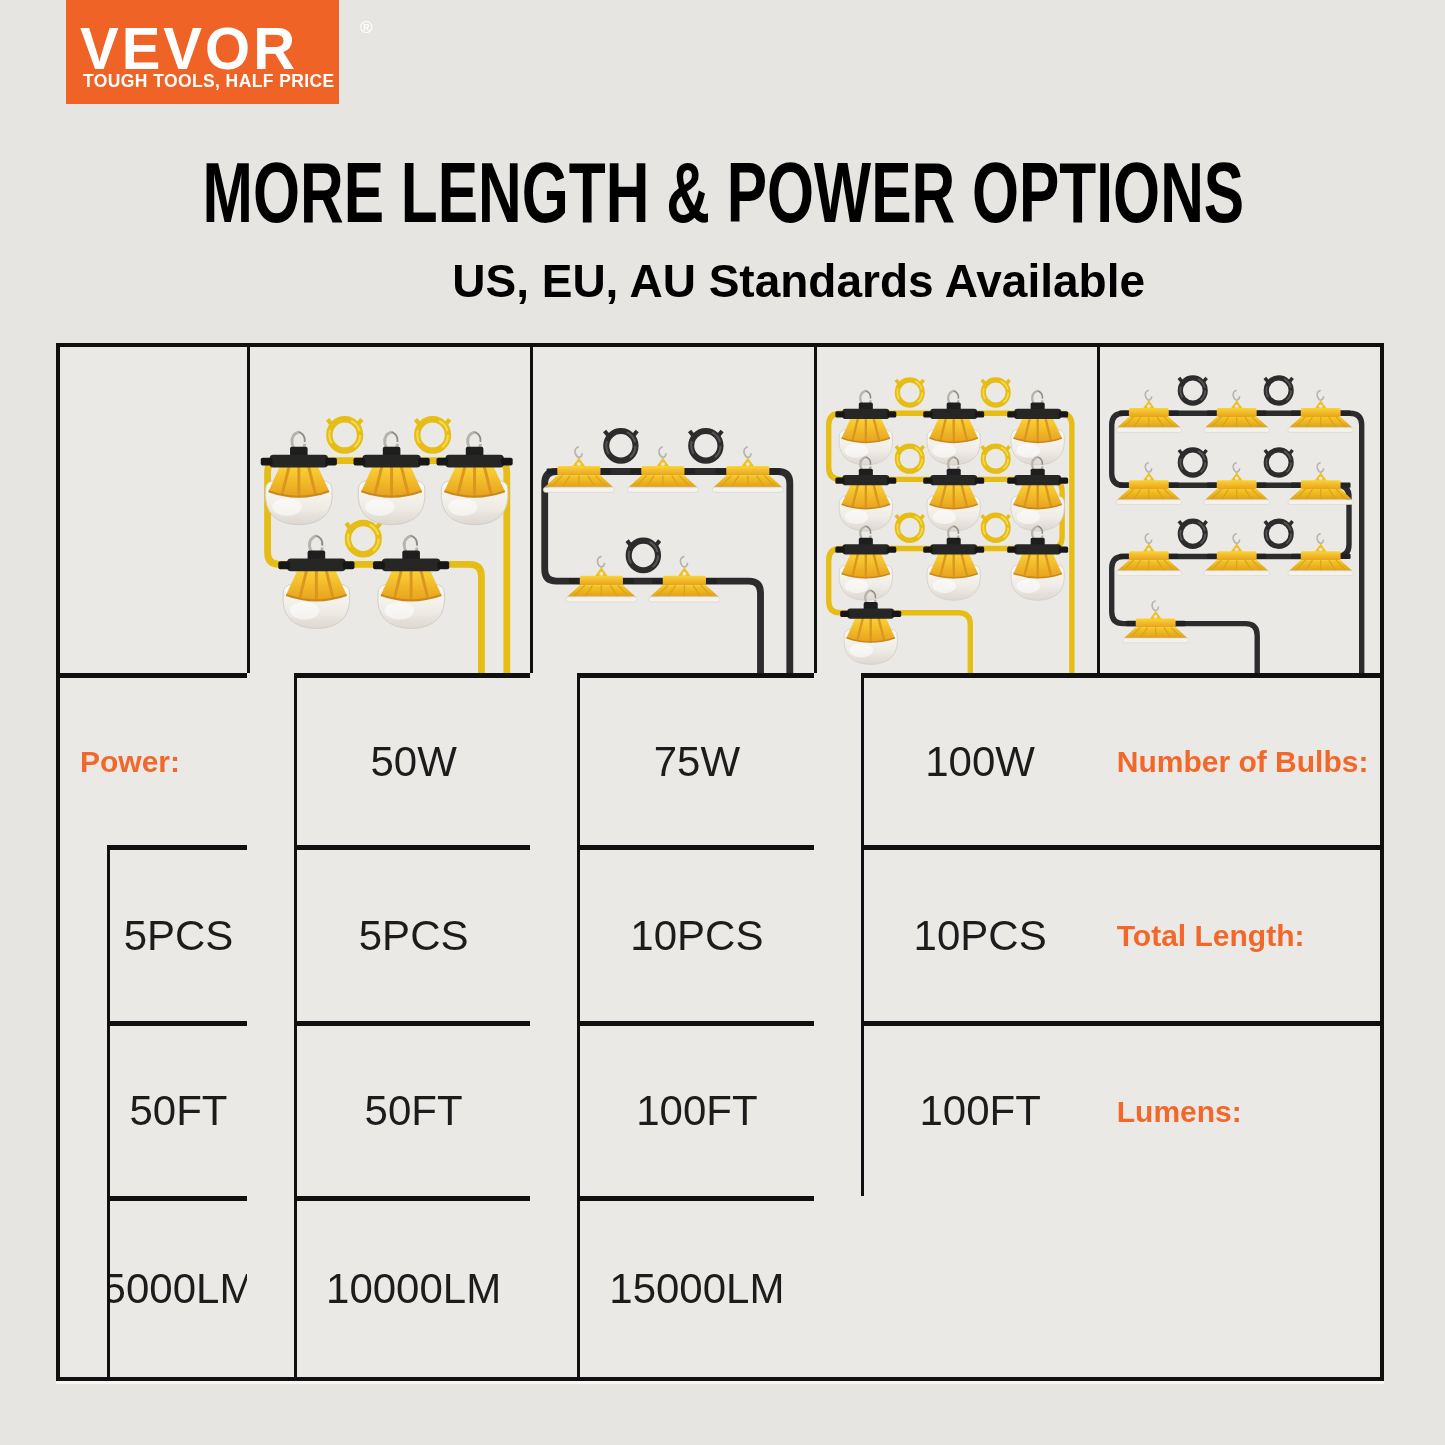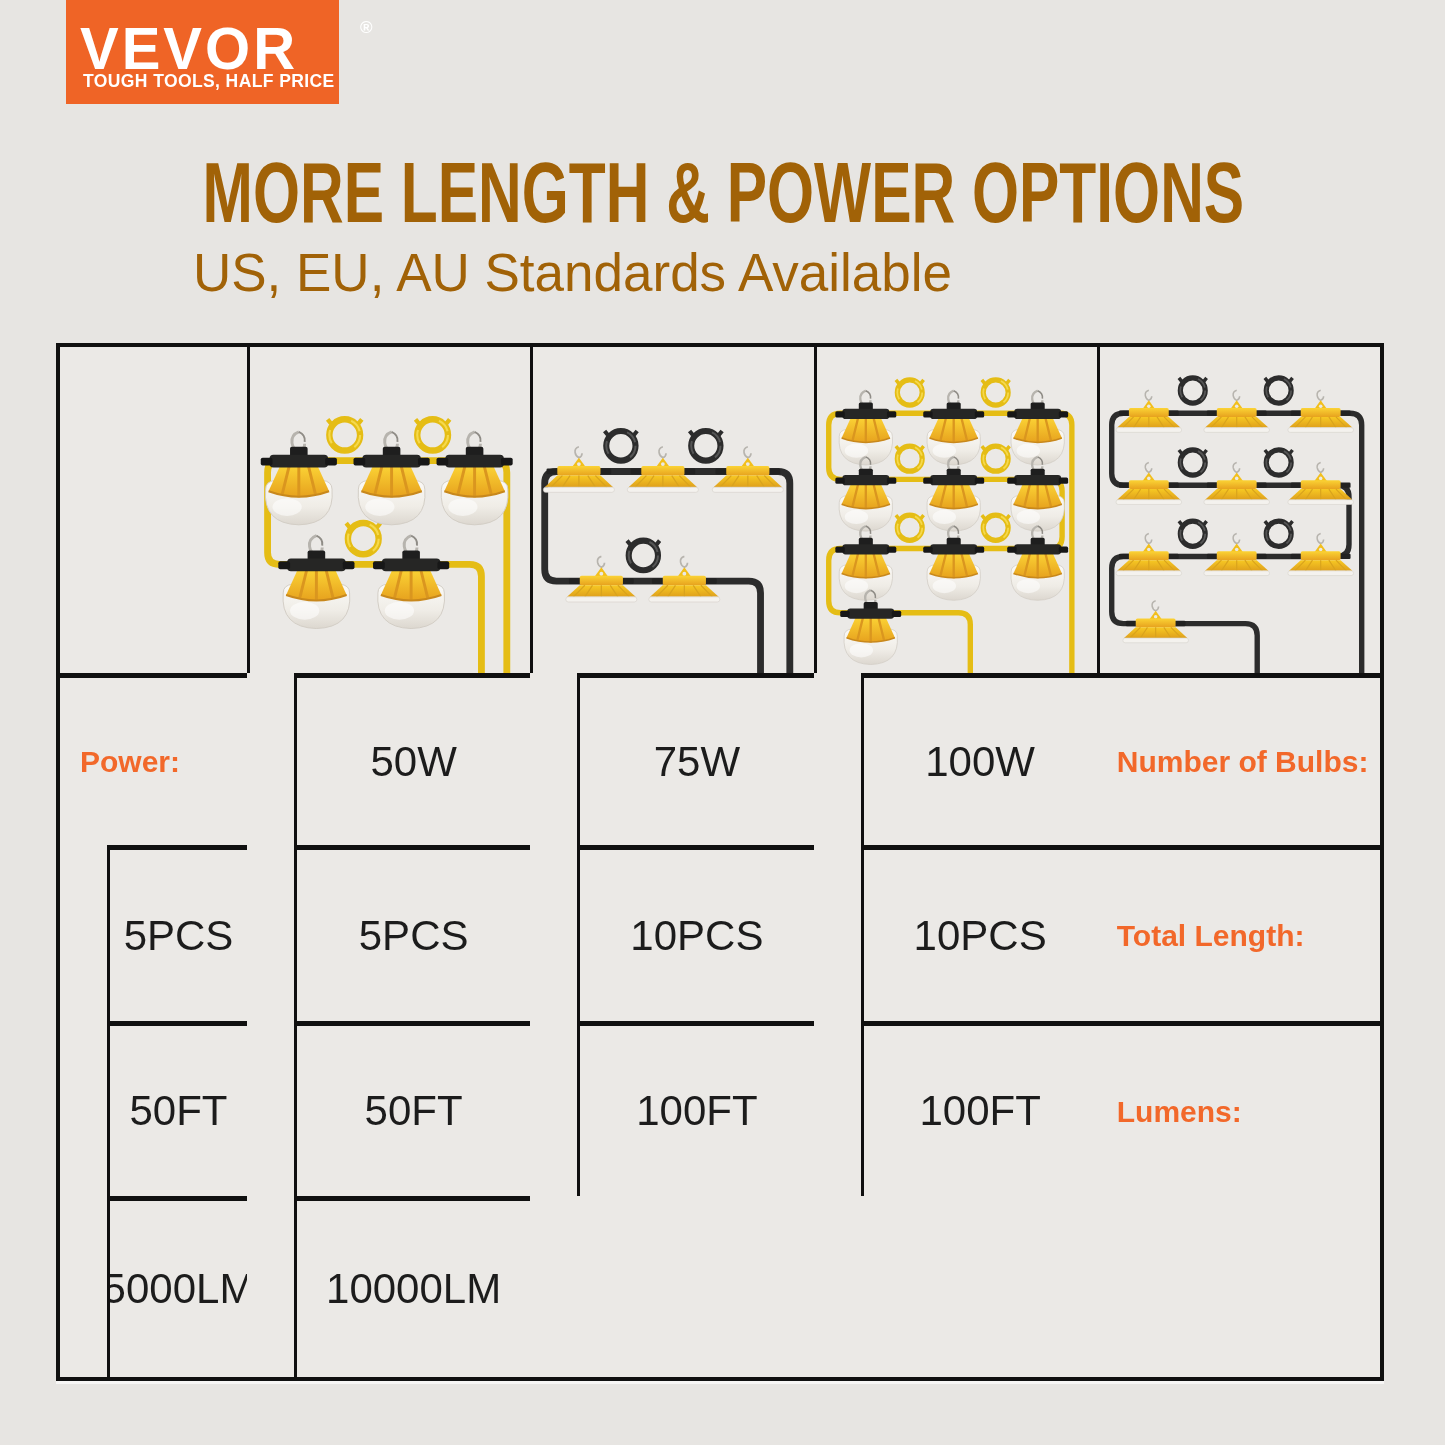--- a/index.html
+++ b/index.html
@@ -28,31 +28,31 @@
     font-size:17px;font-weight:bold;
   }
   .logo-tag{
     position:absolute;left:17px;top:71px;
     font-size:17.5px;font-weight:bold;letter-spacing:0.4px;
     white-space:nowrap;
   }
   
   .headline{
     position:absolute;left:0;top:150px;width:1145px;
-    text-align:center;color:#a16207;
+    text-align:right;color:#000000;
   }
   .headline .title{
     display:inline-block;
     font-size:84px;font-weight:bold;line-height:1.0;
     white-space:nowrap;letter-spacing:0px;
     transform:scale(0.72,1.02);transform-origin:center top;
   }
   .headline .subtitle{
-    margin-top:8px;
-    font-size:53px;font-weight:normal;letter-spacing:0px;
+    margin-top:20px;
+    font-size:46px;font-weight:bold;letter-spacing:0px;
   }
   
   .spec-table{
     position:absolute;left:56px;top:343px;
     width:1328px;height:1038px;
     box-sizing:border-box;
     border:4px solid #101010;
     background:#ebe9e6;
     display:grid;
     grid-template-columns:187px 1fr 1fr 1fr 1fr;
@@ -243,14 +243,15 @@
 
   <div class="cell c0 label-cell">Total Length:</div>
   <div class="cell value-cell">50FT</div>
   <div class="cell value-cell">50FT</div>
   <div class="cell value-cell">100FT</div>
   <div class="cell value-cell">100FT</div>
 
   <div class="cell c0 label-cell">Lumens:</div>
   <div class="cell value-cell">5000LM</div>
   <div class="cell value-cell">10000LM</div>
+  <div class="cell value-cell">15000LM</div>
 
 </div>
 
 </body></html>

